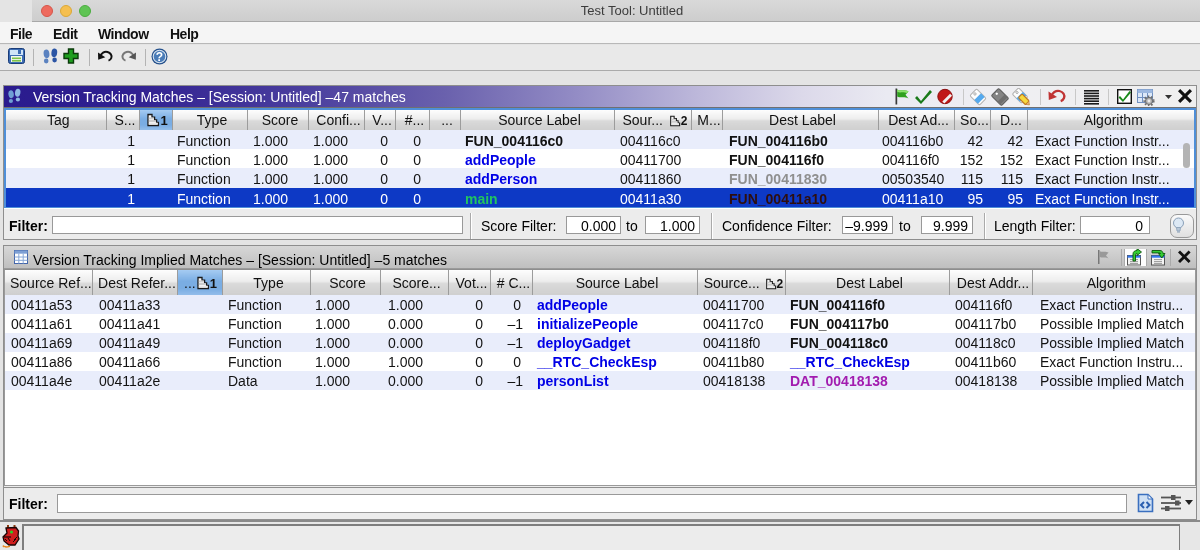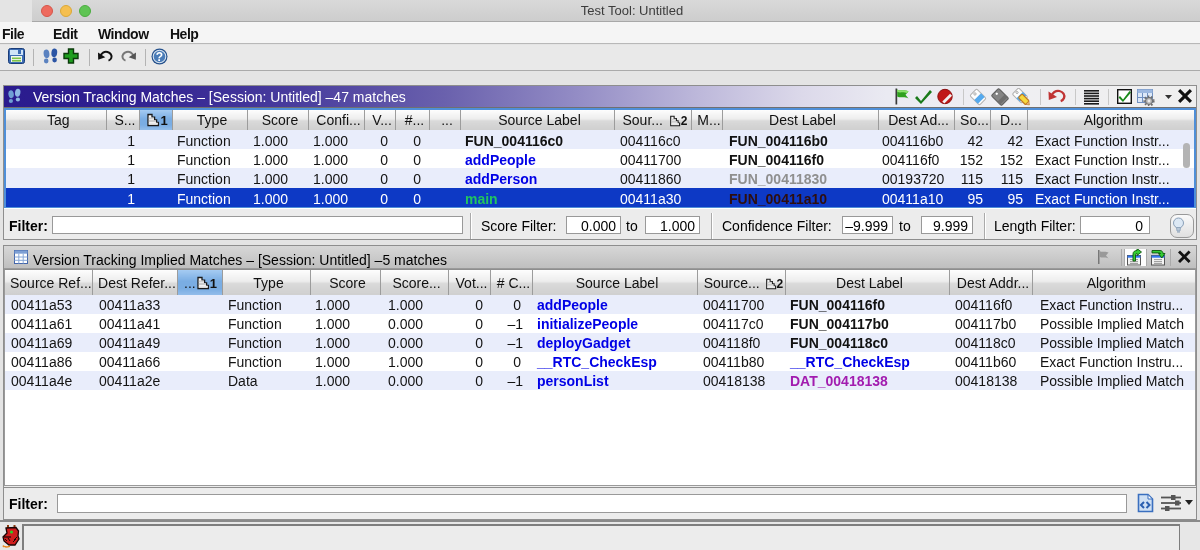--- a/index.html
+++ b/index.html
@@ -79,21 +79,21 @@
 <body>
 
 <div class="abs" id="titlebar">
   <div class="title">Test Tool: Untitled</div>
   <div class="tl" id="tl-r"></div>
     <div class="tl" id="tl-y"></div>
     <div class="tl" id="tl-g"></div>
 </div>
 
 <div class="abs" id="menubar">
-  <span style="left:2px">File</span>
+  <span style="left:10px">File</span>
   <span style="left:53px">Edit</span>
   <span style="left:98px">Window</span>
   <span style="left:170px">Help</span>
 </div>
 
 <div class="abs" id="toolbar">
   <svg class="abs" style="left:8px;top:3px" width="17" height="16" viewBox="0 0 17 16">
     <rect x="0.5" y="0.5" width="16" height="15" rx="2" fill="#3c6cb4" stroke="#1a3c78"></rect>
     <rect x="2" y="2" width="13" height="5" fill="#cfe4f7"></rect>
     <rect x="10" y="2" width="3" height="4" fill="#3c6cb4"></rect>
@@ -306,21 +306,21 @@
         <td>Function</td>
             <td class="rt" style="padding-right:20px">1.000</td>
         <td class="rt" style="padding-right:18px">1.000</td>
         <td class="rt" style="padding-right:7px">0</td>
             <td class="rt" style="padding-right:8px">0</td>
             <td></td>
         <td class="bl">addPerson</td>
             <td style="padding-left:6px">00411860</td>
             <td></td>
         <td class="gy" style="padding-left:7px">FUN_00411830</td>
-            <td style="padding-left:4px">00193720</td>
+            <td style="padding-left:4px">00503540</td>
         <td class="rt" style="padding-right:7px">115</td>
             <td class="rt" style="padding-right:4px">115</td>
         <td style="padding-left:8px">Exact Function Instr...</td>
       </tr>
       <tr class="sel">
         <td></td>
             <td class="rt" style="padding-right:4px">1</td>
             <td></td>
         <td>Function</td>
             <td class="rt" style="padding-right:20px">1.000</td>

